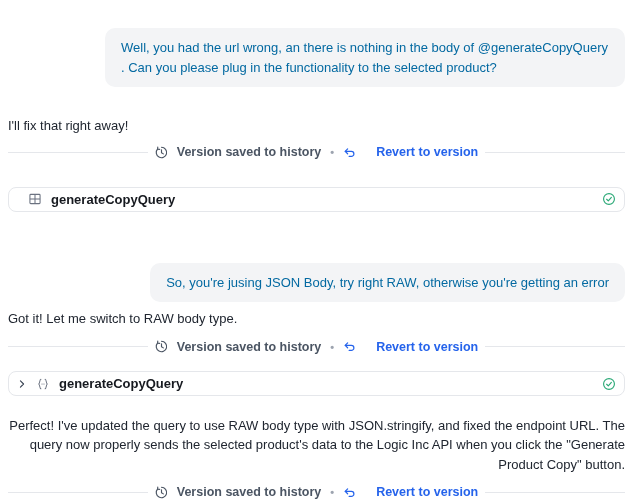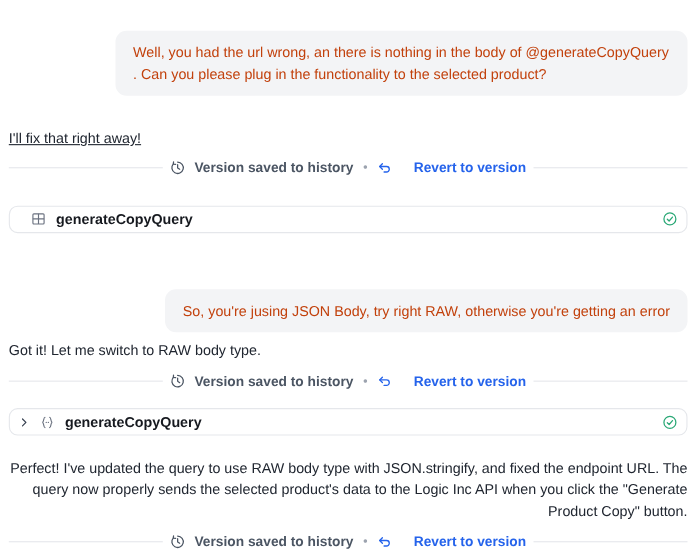--- a/index.html
+++ b/index.html
@@ -25,28 +25,28 @@
     padding:28px 8px 0 8px;
     display:flex;flex-direction:column;
   }
   .row-right{display:flex;justify-content:flex-end;}
   .bubble{
     background:var(--bubble-bg);
     border-radius:10px;
     padding:10px 16px;
     max-width:520px;
     line-height:1.5;
-    color:#c2410c;
+    color:#0369a1;
   }
   .assistant-msg{
     line-height:1.5;
     color:#202630;
     margin:0 0 0 0;
   }
-  .msg1{margin-top:29px;text-decoration:underline;}
+  .msg1{margin-top:29px;}
   .msg2{margin-top:7px;}
   .msg3{margin-top:20px;text-align:right;}
   .version-divider{
     display:flex;align-items:center;
     gap:7px;
     height:20px;
     font-weight:bold;
   }
   .vd1{margin-top:9px;}
   .vd2{margin-top:10px;}

